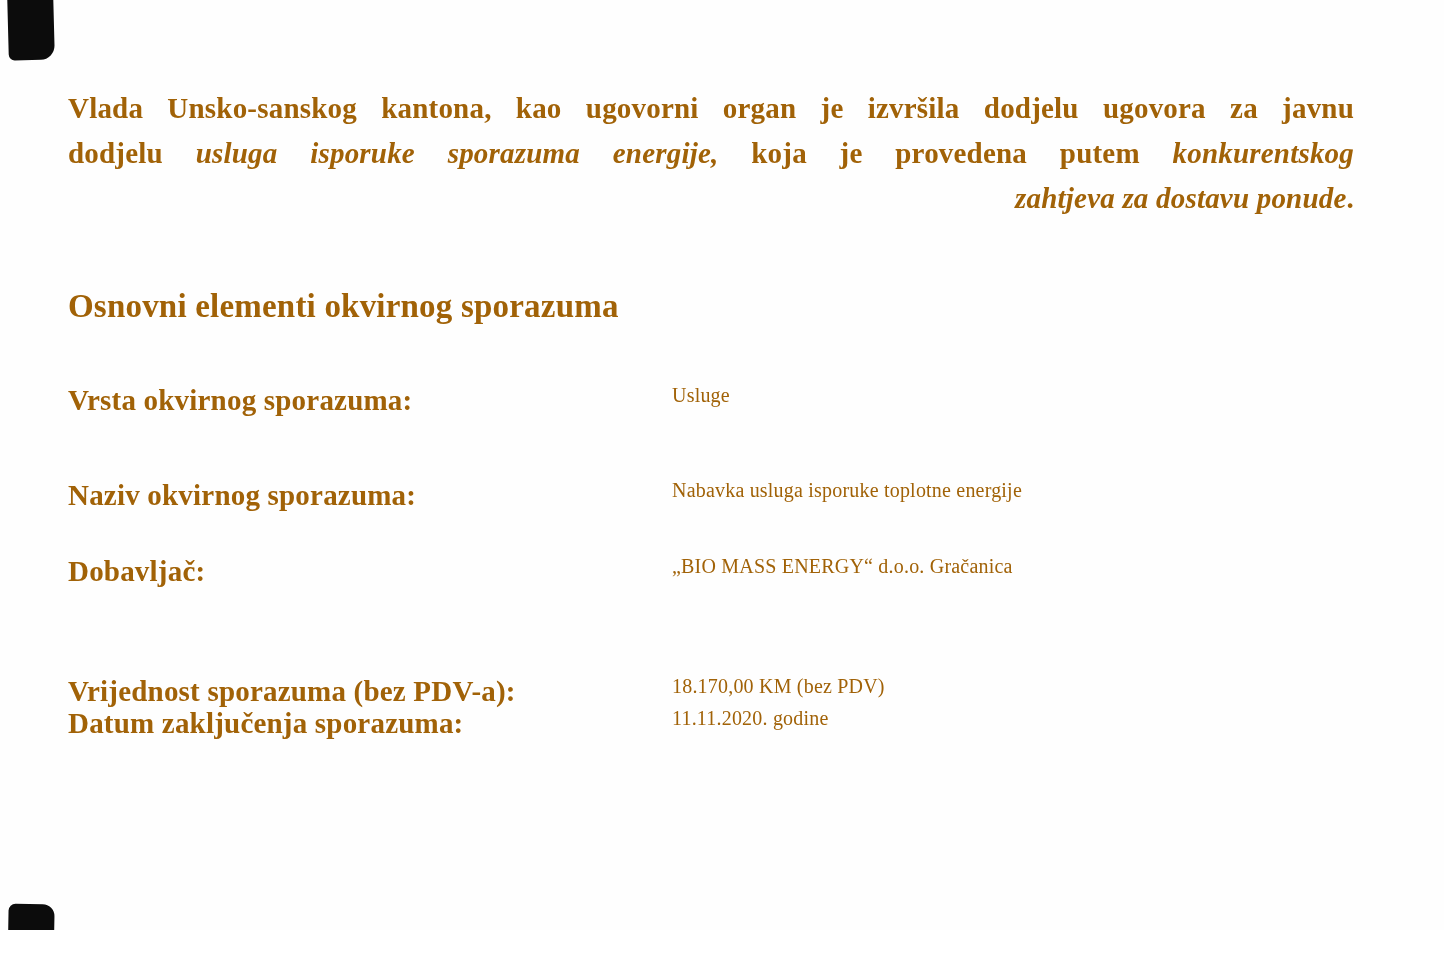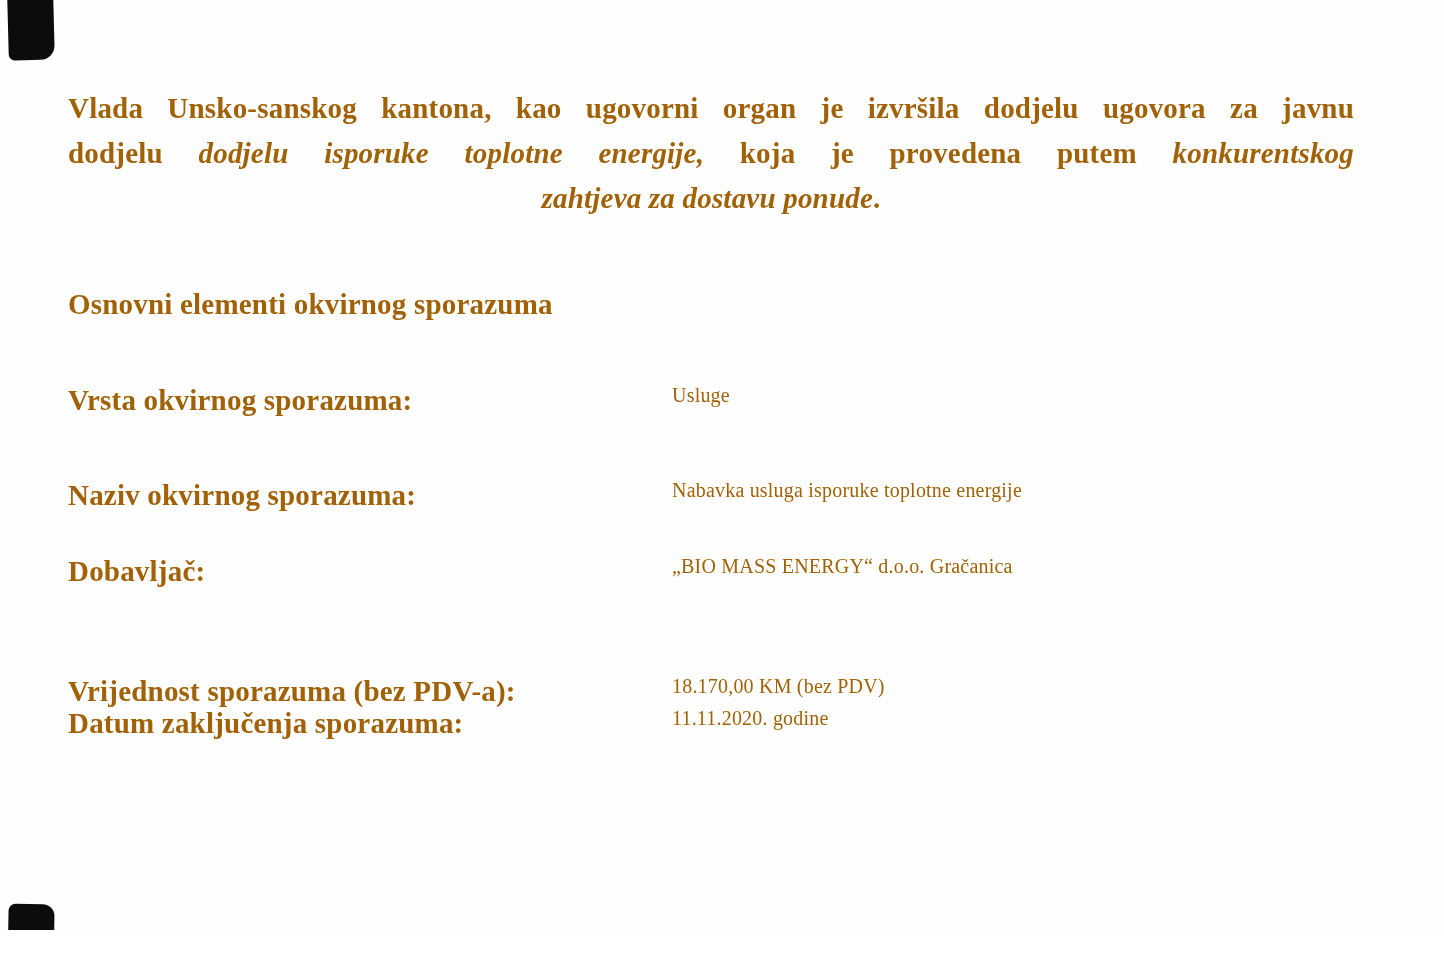--- a/index.html
+++ b/index.html
@@ -48,31 +48,31 @@
     font-weight: 700;
     line-height: 45px;
     letter-spacing: 0.2px;
   }
   .intro .jline {
     text-align: justify;
     text-align-last: justify;
     white-space: nowrap;
   }
   .intro .lline {
-    text-align: center;
+    text-align: right;
   }
   .intro i {
     font-style: italic;
   }
   
   .section-heading {
     position: absolute;
     left: 68px;
     top: 288px;
-    font-size: 29px;
+    font-size: 33px;
     font-weight: 700;
     letter-spacing: 0.2px;
   }
   
   .detail-row {
     position: absolute;
     left: 0;
     width: 1444px;
     height: 40px;
   }
@@ -103,21 +103,21 @@
 </head>
 <body>
 
 <div class="page">
 
   <div class="scan-mark top-left"></div>
   <div class="scan-mark bottom-left"></div>
 
   <div class="intro">
     <div class="jline"><span>Vlada Unsko-sanskog kantona, kao ugovorni organ je izvršila dodjelu ugovora za javnu</span></div>
-    <div class="jline"><span>dodjelu </span><i>dodjelu isporuke toplotne energije,</i><span> koja je provedena putem </span><i>konkurentskog</i></div>
+    <div class="jline"><span>dodjelu </span><i>usluga isporuke sporazuma energije,</i><span> koja je provedena putem </span><i>konkurentskog</i></div>
     <div class="lline"><i>zahtjeva za dostavu ponude</i><span>.</span></div>
   </div>
 
   <div class="section-heading">Osnovni elementi okvirnog sporazuma</div>
 
   <div class="detail-row row-0">
     <span class="label">Vrsta okvirnog sporazuma:</span>
     <span class="value">Usluge</span>
   </div>
 

